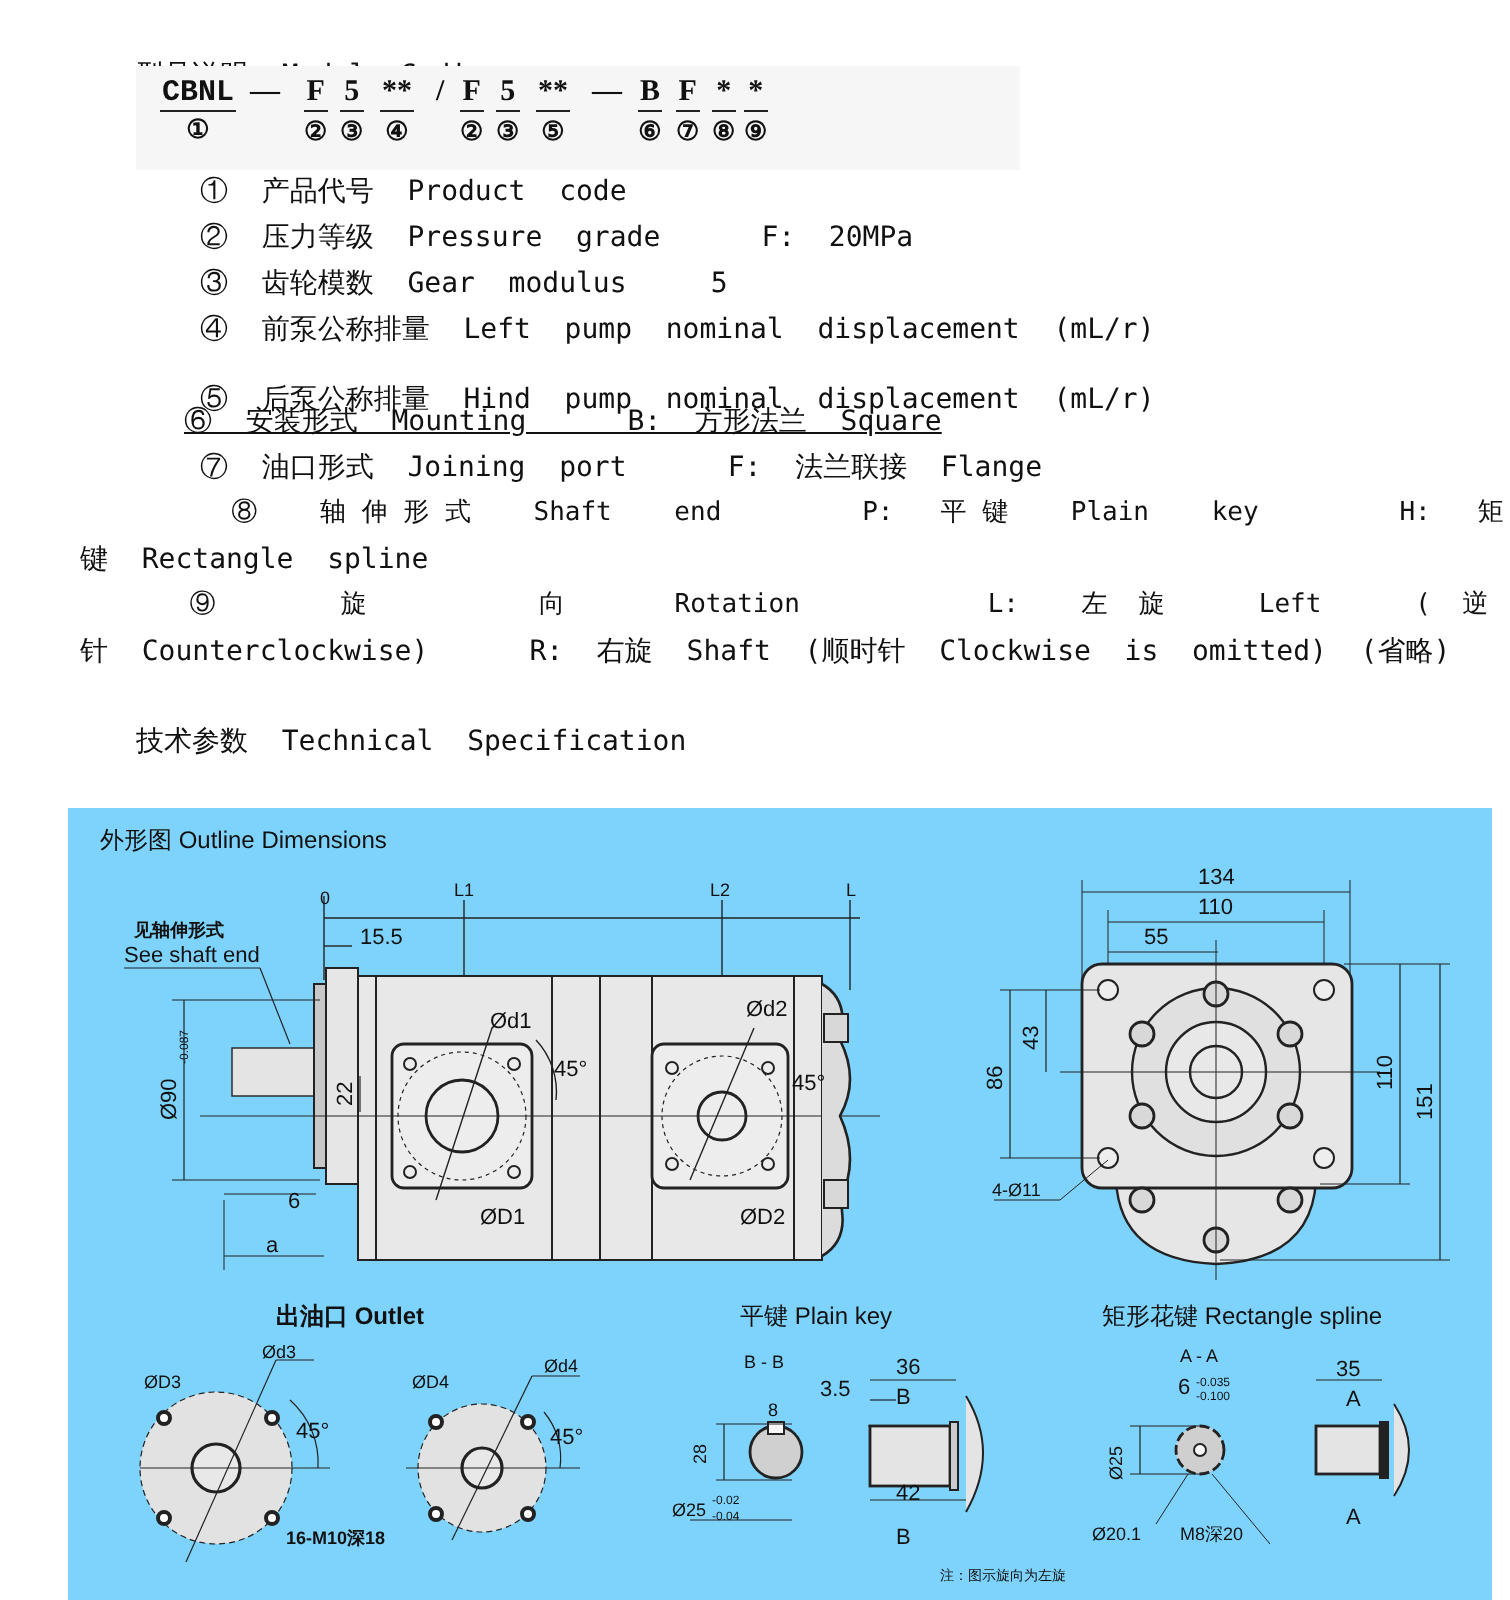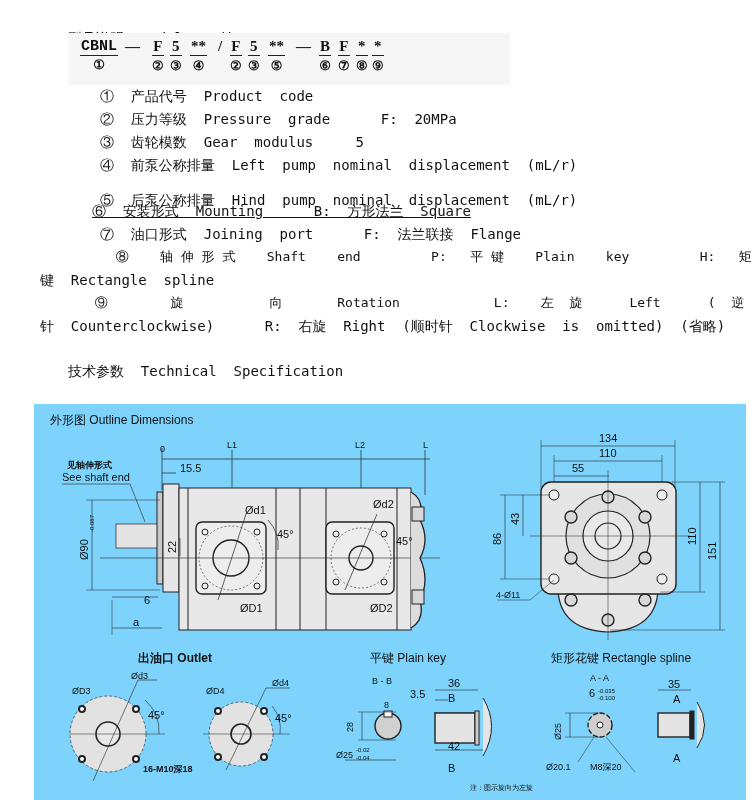--- a/index.html
+++ b/index.html
@@ -73,21 +73,21 @@
 <div class="abs txt" style="left:100px;top:88px;">①  产品代号  Product  code</div>
 <div class="abs txt" style="left:100px;top:111px;">②  压力等级  Pressure  grade      F:  20MPa</div>
 <div class="abs txt" style="left:100px;top:134px;">③  齿轮模数  Gear  modulus     5</div>
 <div class="abs txt" style="left:100px;top:157px;">④  前泵公称排量  Left  pump  nominal  displacement  (mL/r)</div>
 <div class="abs txt" style="left:100px;top:180px;margin-top:12px;">⑤  后泵公称排量  Hind  pump  nominal  displacement  (mL/r)</div>
 <div class="abs txt" style="left:92px;top:203px;text-decoration:underline;">⑥  安装形式  Mounting      B:  方形法兰  Square</div>
 <div class="abs txt" style="left:100px;top:226px;">⑦  油口形式  Joining  port      F:  法兰联接  Flange</div>
 <div class="abs txt" style="left:100px;top:249px;font-size:13px;">  ⑧    轴 伸 形 式    Shaft    end         P:   平 键    Plain    key         H:   矩 形 花</div>
 <div class="abs txt" style="left:40px;top:272px;">键  Rectangle  spline</div>
 <div class="abs txt" style="left:40px;top:295px;font-size:13px;">       ⑨        旋           向       Rotation            L:    左  旋      Left      (  逆  时</div>
-<div class="abs txt" style="left:40px;top:318px;">针  Counterclockwise)      R:  右旋  Right  (顺时针  Clockwise  is  omitted)  (省略)</div>
+<div class="abs txt" style="left:40px;top:318px;">针  Counterclockwise)      R:  右旋  Shaft  (顺时针  Clockwise  is  omitted)  (省略)</div>
 
 <div class="abs txt" style="left:68px;top:363px;">技术参数  Technical  Specification</div>
 
 <div class="panel">
 <svg width="712" height="396" viewBox="34 404 712 396" xmlns="http://www.w3.org/2000/svg">
   <text x="50" y="424" class="head">外形图   Outline Dimensions</text>
 
   <g stroke="#222" fill="none" stroke-width="1">
 
     <line x1="162" y1="459" x2="430" y2="459" stroke-width="0.7"></line>

